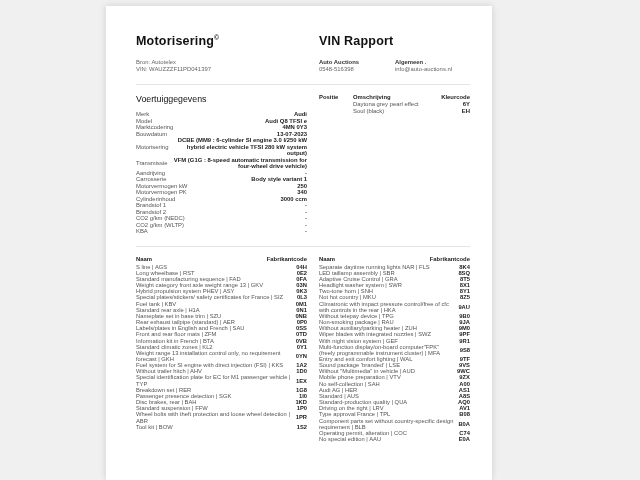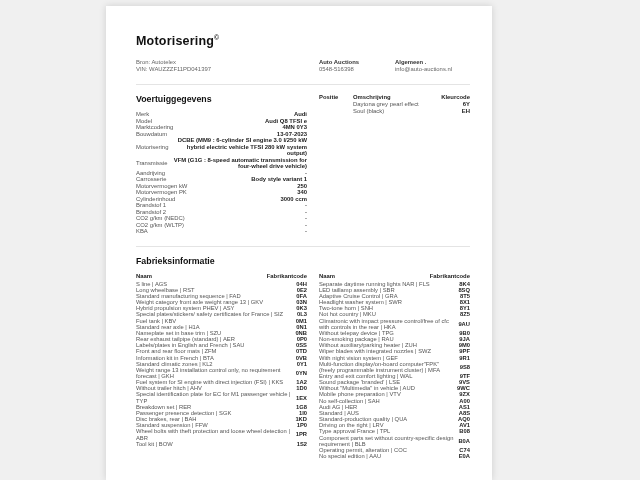--- a/index.html
+++ b/index.html
@@ -12,21 +12,21 @@
     background:#ffffff;box-shadow:0 0 7px rgba(0,0,0,.14);
     box-sizing:border-box;padding:28px 22px 8px 30px;
   }
   .brand-row{display:grid;grid-template-columns:183px 1fr;align-items:start;}
   .brand,.title{font-size:12.5px;font-weight:bold;color:#111;letter-spacing:.2px;}
   .brand sup{font-size:7px;font-weight:bold;}
   .meta-row{display:grid;grid-template-columns:183px 76px 1fr;margin-top:11px;
     font-size:5.9px;line-height:7px;color:#666;}
   .meta-col .b{font-weight:bold;color:#333;}
   hr.divider{border:none;border-top:1px solid #e4e4e4;margin:11px 0 9px;}
-  h2{font-size:8.8px;font-weight:bold;color:#111;margin:0 0 7px;}
+  h2{font-size:8.8px;font-weight:normal;color:#111;margin:0 0 7px;}
   .two-col,.fab-cols{display:grid;grid-template-columns:171px 1fr;column-gap:12px;}
   
   .kv-row{display:flex;align-items:center;font-size:5.9px;line-height:6.5px;}
   .kv-label{flex:0 0 auto;color:#555;padding-right:4px;}
   .kv-value{flex:1;text-align:right;font-weight:bold;color:#222;}
   
   .colors-head,.color-row{display:grid;grid-template-columns:34px 1fr 42px;
     font-size:5.9px;line-height:7px;}
   .colors-head span{font-weight:bold;color:#222;}
   .color-desc{color:#555;}
@@ -38,20 +38,21 @@
   .fab-name{flex:1;color:#555;padding-right:5px;}
   .fab-code{font-weight:bold;color:#222;white-space:nowrap;}
 </style>
 </head>
 <body>
 
 <div class="page">
 
   <div class="brand-row">
     <div class="brand"><span>Motorisering</span><sup>©</sup></div>
+    <div class="title">VIN Rapport</div>
   </div>
 
   <div class="meta-row">
     <div class="meta-col">
       <div>Bron: Autotelex</div>
       <div>VIN: WAUZZZF11PD041397</div>
     </div>
     <div class="meta-col">
       <div class="b">Auto Auctions</div>
       <div>0548-516398</div>
@@ -151,21 +152,20 @@
             <span class="color-desc">Soul (black)</span>
             <span class="color-code">EH</span>
           </div>
         </div>
     </div>
   </div>
 
   <hr class="divider">
 
   <div>
-    <h2>Fabrieksinformatie</h2>
     <div class="fab-cols">
       <div>
         <div class="fab-head">
           <span>Naam</span>
           <span>Fabrikantcode</span>
         </div>
         <div id="fab-left">
             <div class="fab-row">
               <span class="fab-name">S line | AGS</span>
               <span class="fab-code">04H</span>

